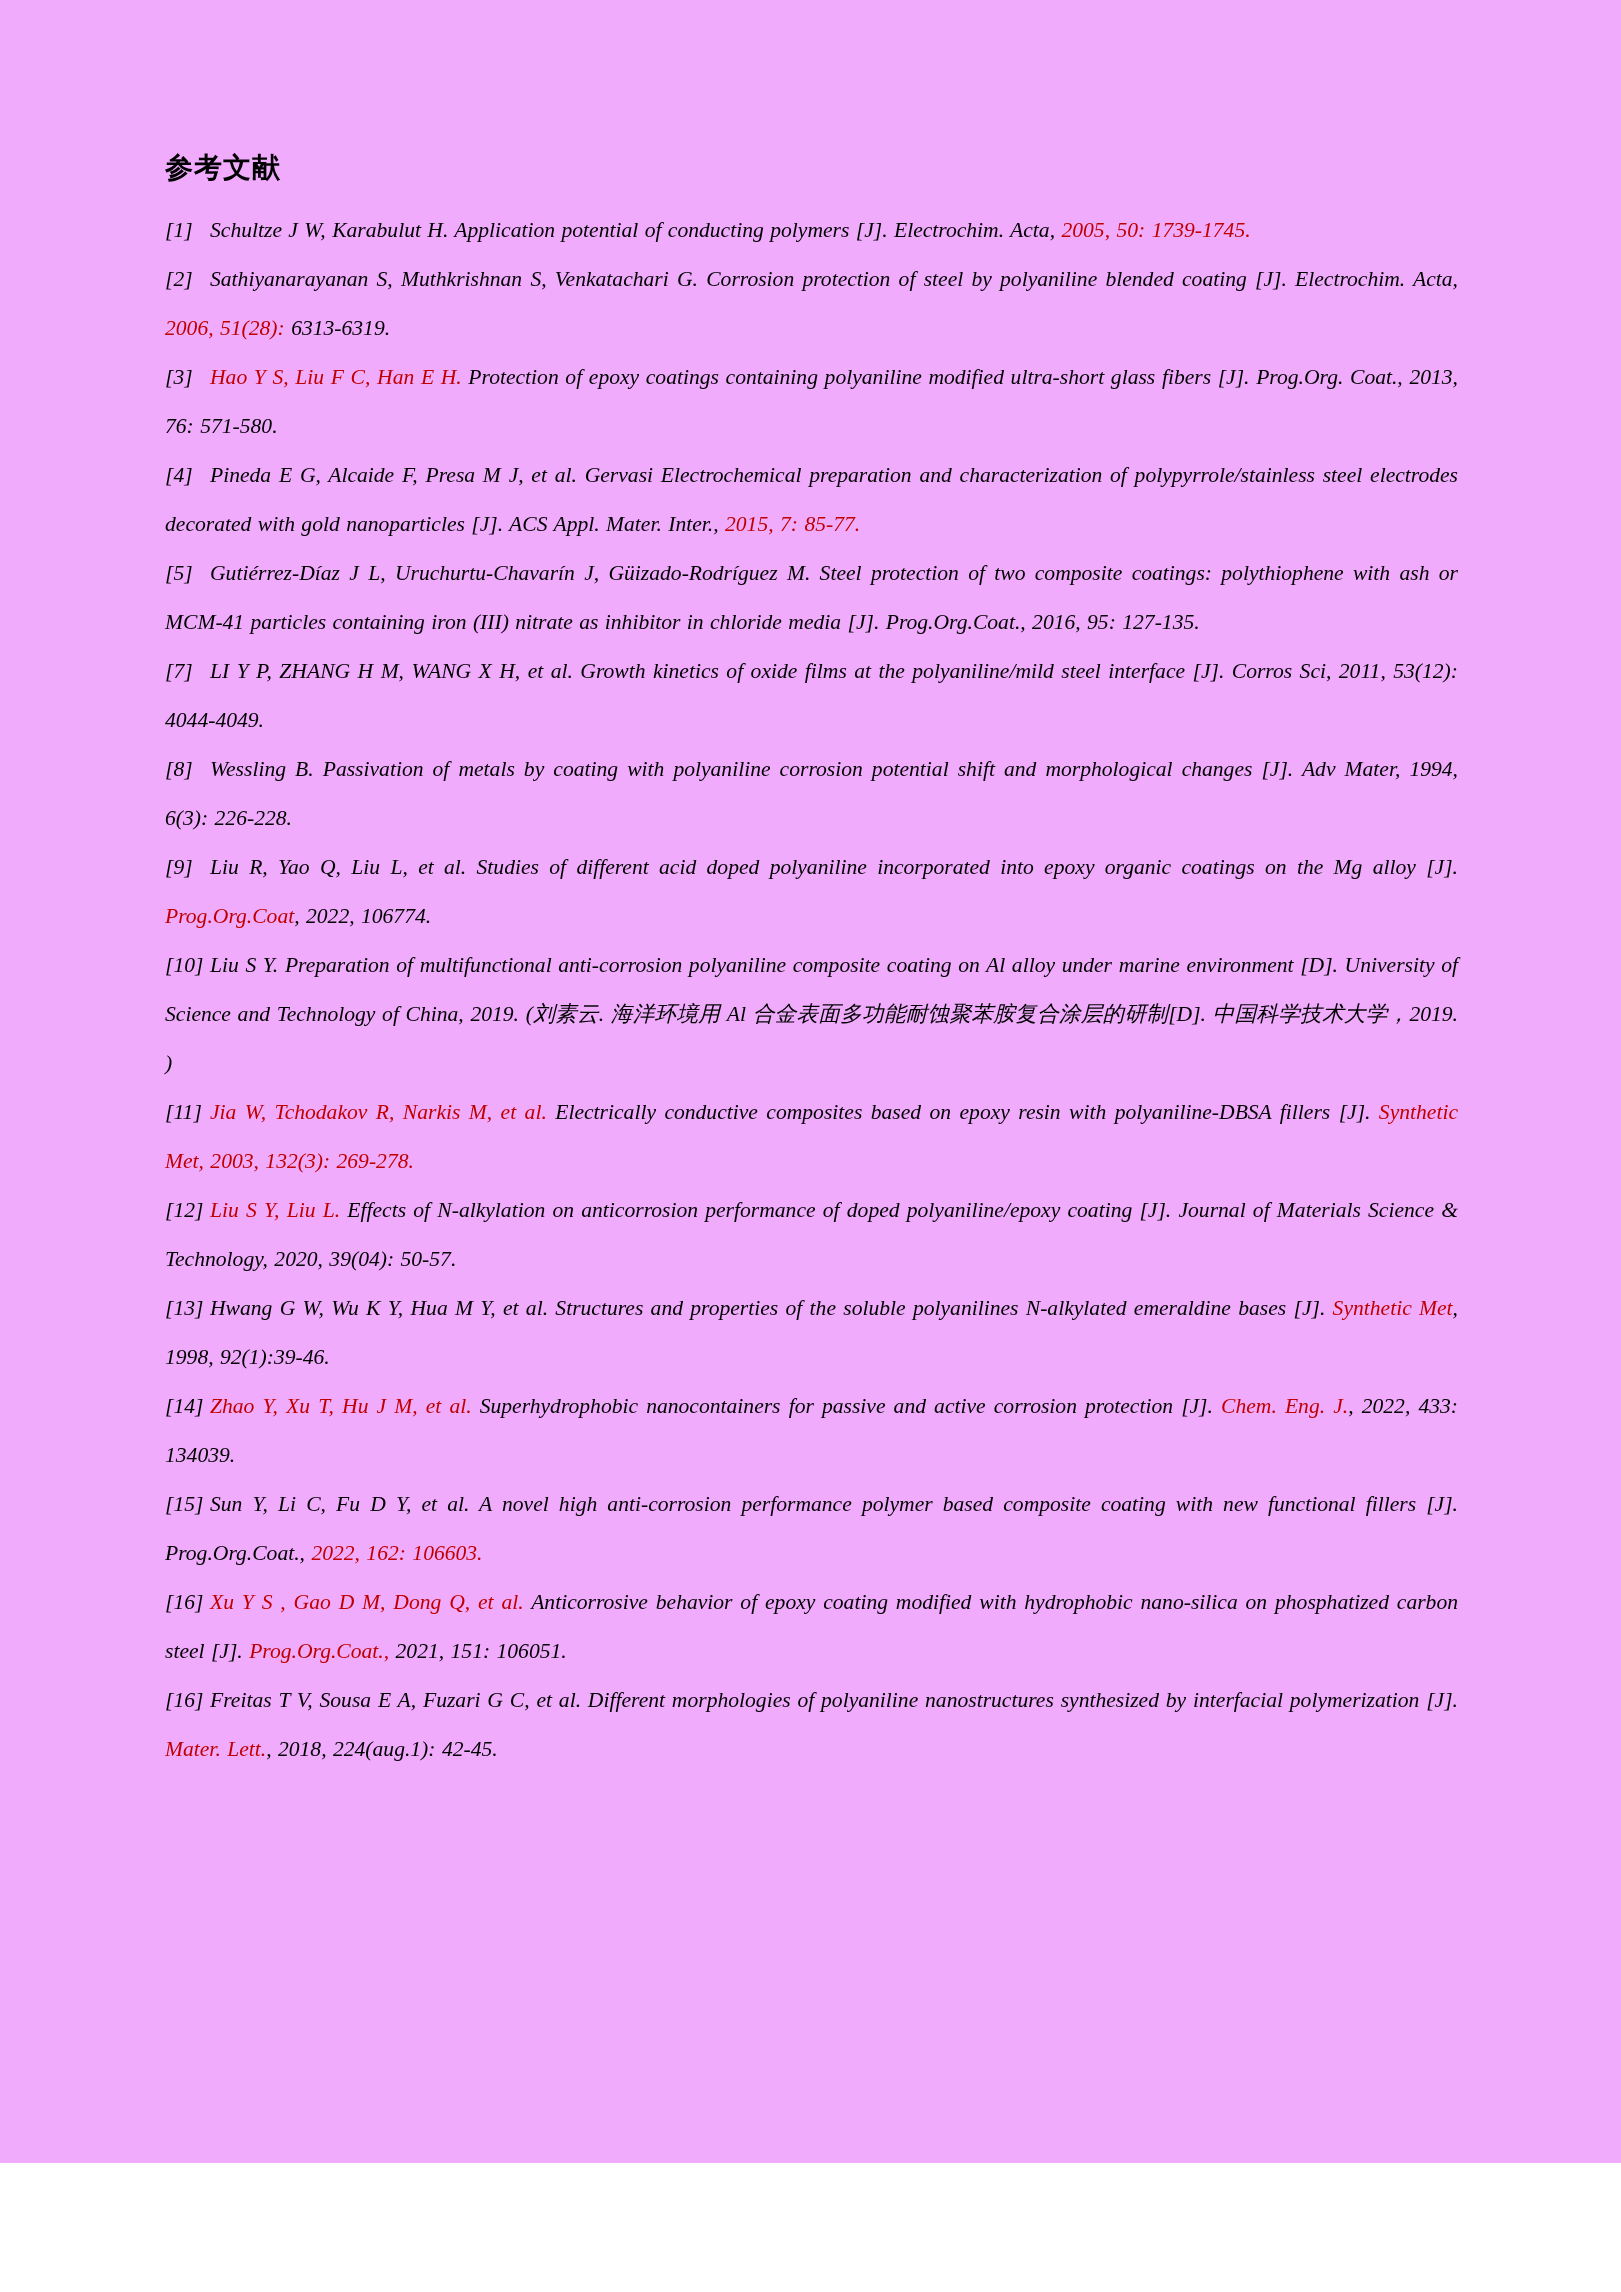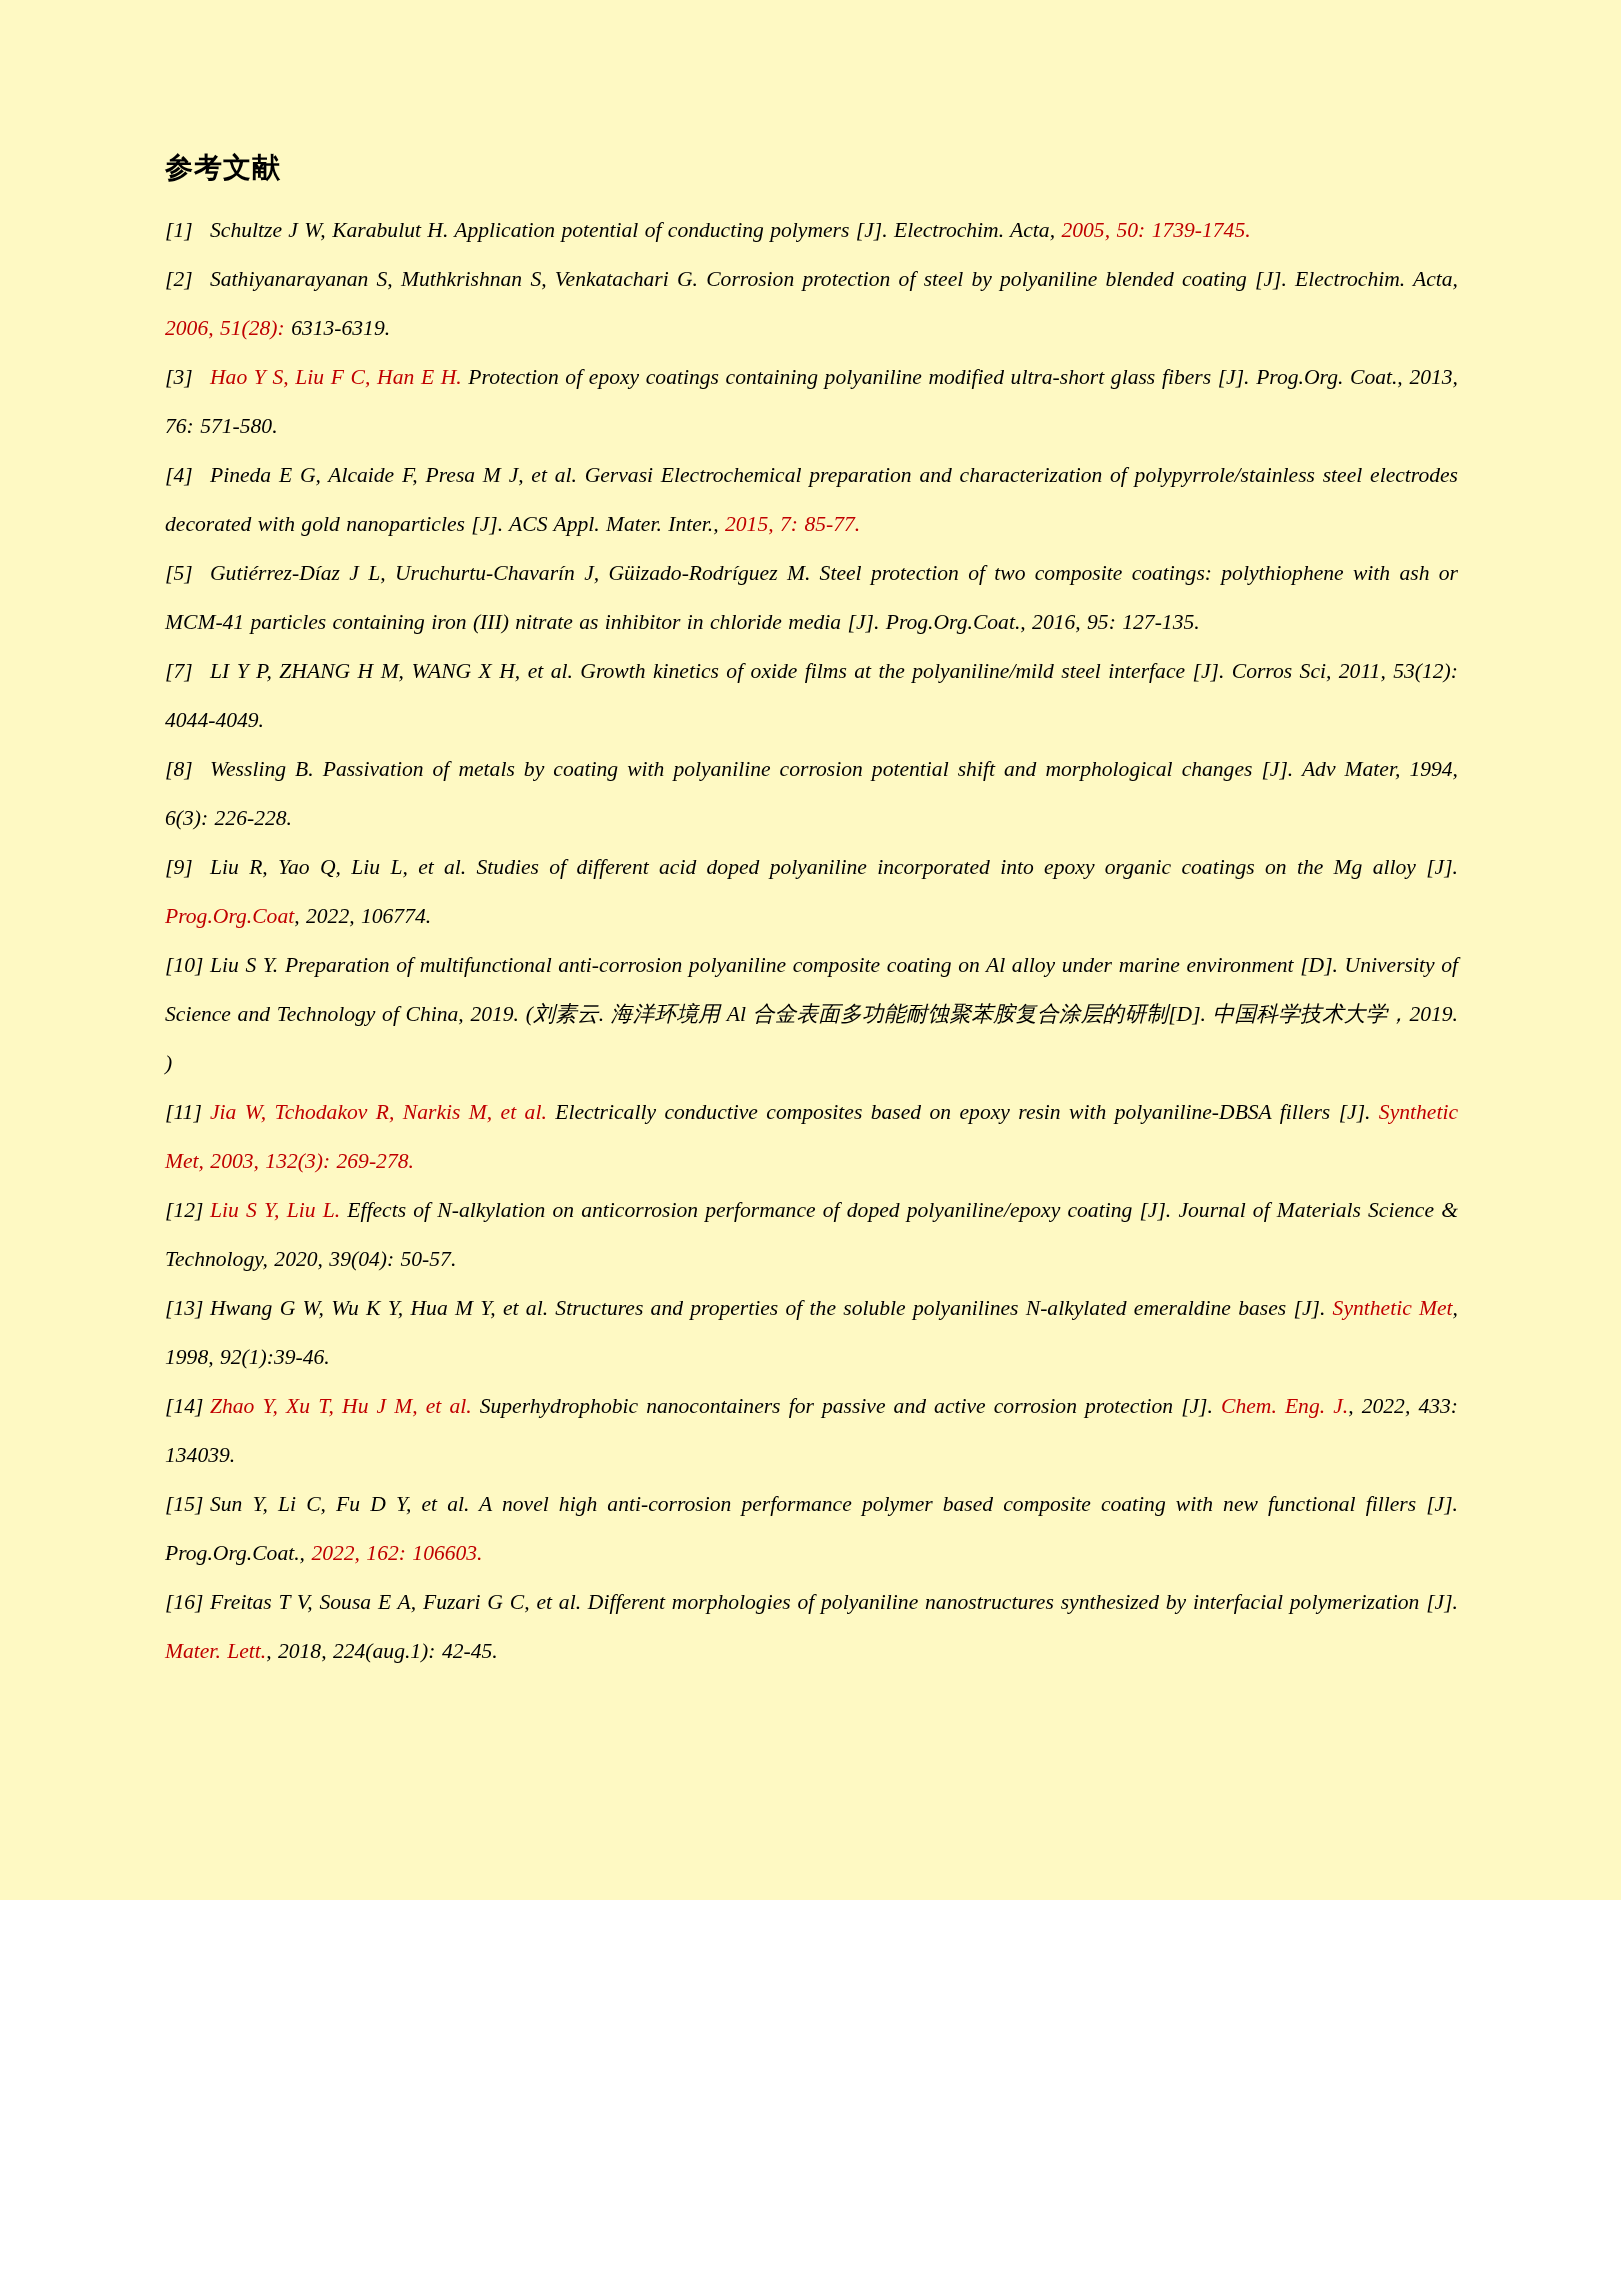--- a/index.html
+++ b/index.html
@@ -4,23 +4,23 @@
 <style>
   * { box-sizing: border-box; }
   html, body {
     margin: 0;
     padding: 0;
     background: #ffffff;
   }
   .page {
     position: relative;
     width: 1621px;
-    height: 1900px;
+    height: 2163px;
     margin: 0 auto;
-    background: #fef9c3;
+    background: #f0abfc;
     padding: 147px 163px 98px 165px;
     font-family: "Liberation Serif", "DejaVu Serif", serif;
     font-size: 21.6px;
     color: #000000;
     overflow: hidden;
   }
   .doc-title {
     font-size: 28px;
     font-weight: bold;
     line-height: 41px;
@@ -63,16 +63,17 @@
       <p class="ref"><span class="ref-num">[5]</span><span class="seg-black">Gutiérrez-Díaz J L, Uruchurtu-Chavarín J, Güizado-Rodríguez M. Steel protection of two composite coatings: polythiophene with ash or MCM-41 particles containing iron (III) nitrate as inhibitor in chloride media [J]. Prog.Org.Coat., 2016, 95: 127-135.</span></p>
       <p class="ref"><span class="ref-num">[7]</span><span class="seg-black">LI Y P, ZHANG H M, WANG X H, et al. Growth kinetics of oxide films at the polyaniline/mild steel interface [J]. Corros Sci, 2011, 53(12): 4044-4049.</span></p>
       <p class="ref"><span class="ref-num">[8]</span><span class="seg-black">Wessling B. Passivation of metals by coating with polyaniline corrosion potential shift and morphological changes [J]. Adv Mater, 1994, 6(3): 226-228.</span></p>
       <p class="ref"><span class="ref-num">[9]</span><span class="seg-black">Liu R, Yao Q, Liu L, et al. Studies of different acid doped polyaniline incorporated into epoxy organic coatings on the Mg alloy [J]. </span><span class="seg-red">Prog.Org.Coat</span><span class="seg-black">, 2022, 106774.</span></p>
       <p class="ref"><span class="ref-num">[10]</span><span class="seg-black">Liu S Y. Preparation of multifunctional anti-corrosion polyaniline composite coating on Al alloy under marine environment [D]. University of Science and Technology of China, 2019. (刘素云. 海洋环境用 Al 合金表面多功能耐蚀聚苯胺复合涂层的研制[D]. 中国科学技术大学，2019. )</span></p>
       <p class="ref"><span class="ref-num">[11]</span><span class="seg-red">Jia W, Tchodakov R, Narkis M, et al.</span><span class="seg-black"> Electrically conductive composites based on epoxy resin with polyaniline-DBSA fillers [J]. </span><span class="seg-red">Synthetic Met, 2003, 132(3): 269-278.</span></p>
       <p class="ref"><span class="ref-num">[12]</span><span class="seg-red">Liu S Y, Liu L.</span><span class="seg-black"> Effects of N-alkylation on anticorrosion performance of doped polyaniline/epoxy coating [J]. Journal of Materials Science &amp; Technology, 2020, 39(04): 50-57.</span></p>
       <p class="ref"><span class="ref-num">[13]</span><span class="seg-black">Hwang G W, Wu K Y, Hua M Y, et al. Structures and properties of the soluble polyanilines N-alkylated emeraldine bases [J]. </span><span class="seg-red">Synthetic Met</span><span class="seg-black">, 1998, 92(1):39-46.</span></p>
       <p class="ref"><span class="ref-num">[14]</span><span class="seg-red">Zhao Y, Xu T, Hu J M, et al.</span><span class="seg-black"> Superhydrophobic nanocontainers for passive and active corrosion protection [J]. </span><span class="seg-red">Chem. Eng. J.</span><span class="seg-black">, 2022, 433: 134039.</span></p>
       <p class="ref"><span class="ref-num">[15]</span><span class="seg-black">Sun Y, Li C, Fu D Y, et al. A novel high anti-corrosion performance polymer based composite coating with new functional fillers [J]. Prog.Org.Coat., </span><span class="seg-red">2022, 162: 106603.</span></p>
+      <p class="ref"><span class="ref-num">[16]</span><span class="seg-red">Xu Y S , Gao D M, Dong Q, et al.</span><span class="seg-black"> Anticorrosive behavior of epoxy coating modified with hydrophobic nano-silica on phosphatized carbon steel [J]. </span><span class="seg-red">Prog.Org.Coat.,</span><span class="seg-black"> 2021, 151: 106051.</span></p>
       <p class="ref"><span class="ref-num">[16]</span><span class="seg-black">Freitas T V, Sousa E A, Fuzari G C, et al. Different morphologies of polyaniline nanostructures synthesized by interfacial polymerization [J]. </span><span class="seg-red">Mater. Lett.</span><span class="seg-black">, 2018, 224(aug.1): 42-45.</span></p>
     </div>
 </div>
 
 
 </body></html>

